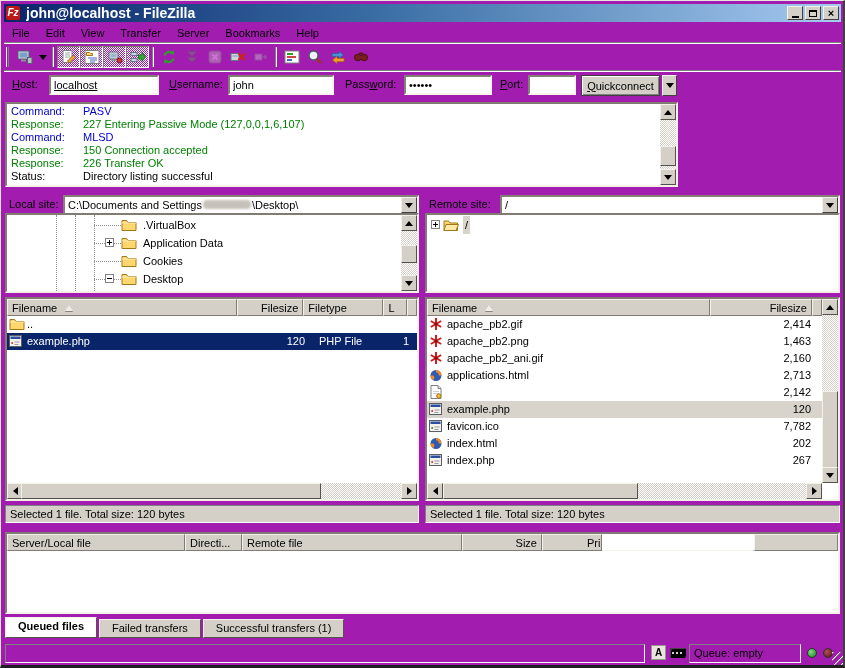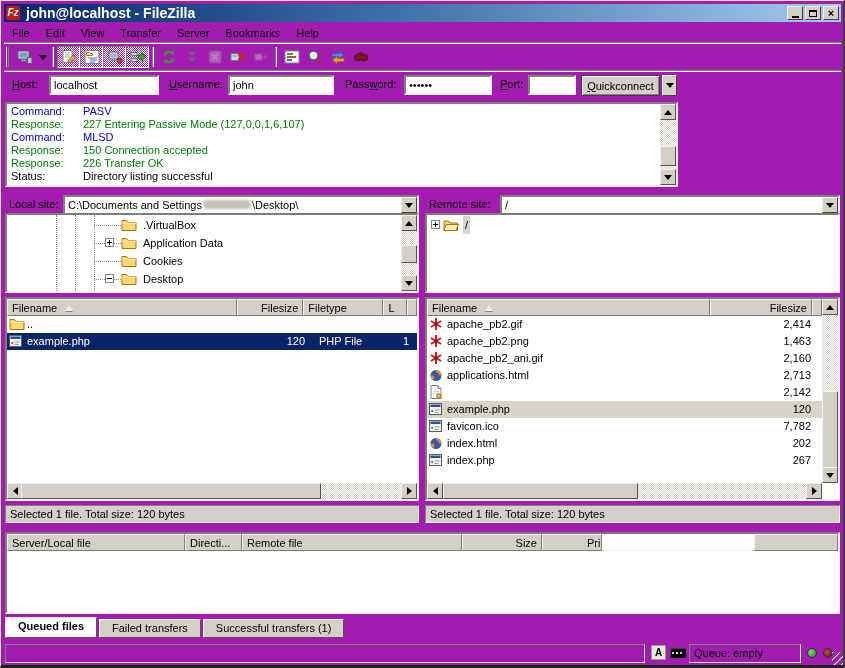--- a/index.html
+++ b/index.html
@@ -265,21 +265,21 @@
           <circle cx="11.2" cy="8.5" r="3.3" fill="#7a1f1f" stroke="#4a0f0f"></circle>
           <rect x="6.5" y="6.8" width="3" height="3" fill="#7a1f1f"></rect>
           <rect x="6" y="3.5" width="4" height="2" fill="#5a1515"></rect>
         </svg>
       </span>
     </div>
   <div class="hr1" style="top:69px"></div>
 
   <div class="qcbar">
     <span class="lbl" style="left:8px"><u>H</u>ost:</span>
-    <input class="edit" style="left: 45px; width: 110px;" value="localhost">
+    <input class="edit" style="left: 45px; width: 110px; text-decoration: underline;" value="localhost">
     <span class="lbl" style="left:165px"><u>U</u>sername:</span>
     <input class="edit" style="left: 224px; width: 106px;" value="john">
     <span class="lbl" style="left:341px">Pass<u>w</u>ord:</span>
     <input class="edit" style="left: 400px; width: 88px;" value="••••••">
     <span class="lbl" style="left:496px"><u>P</u>ort:</span>
     <input class="edit" style="left: 524px; width: 48px;" value="">
     <span class="qc-btn"><u>Q</u>uickconnect</span>
     <span class="qc-drop">
         <span class="tri tri-down"></span>
       </span>

